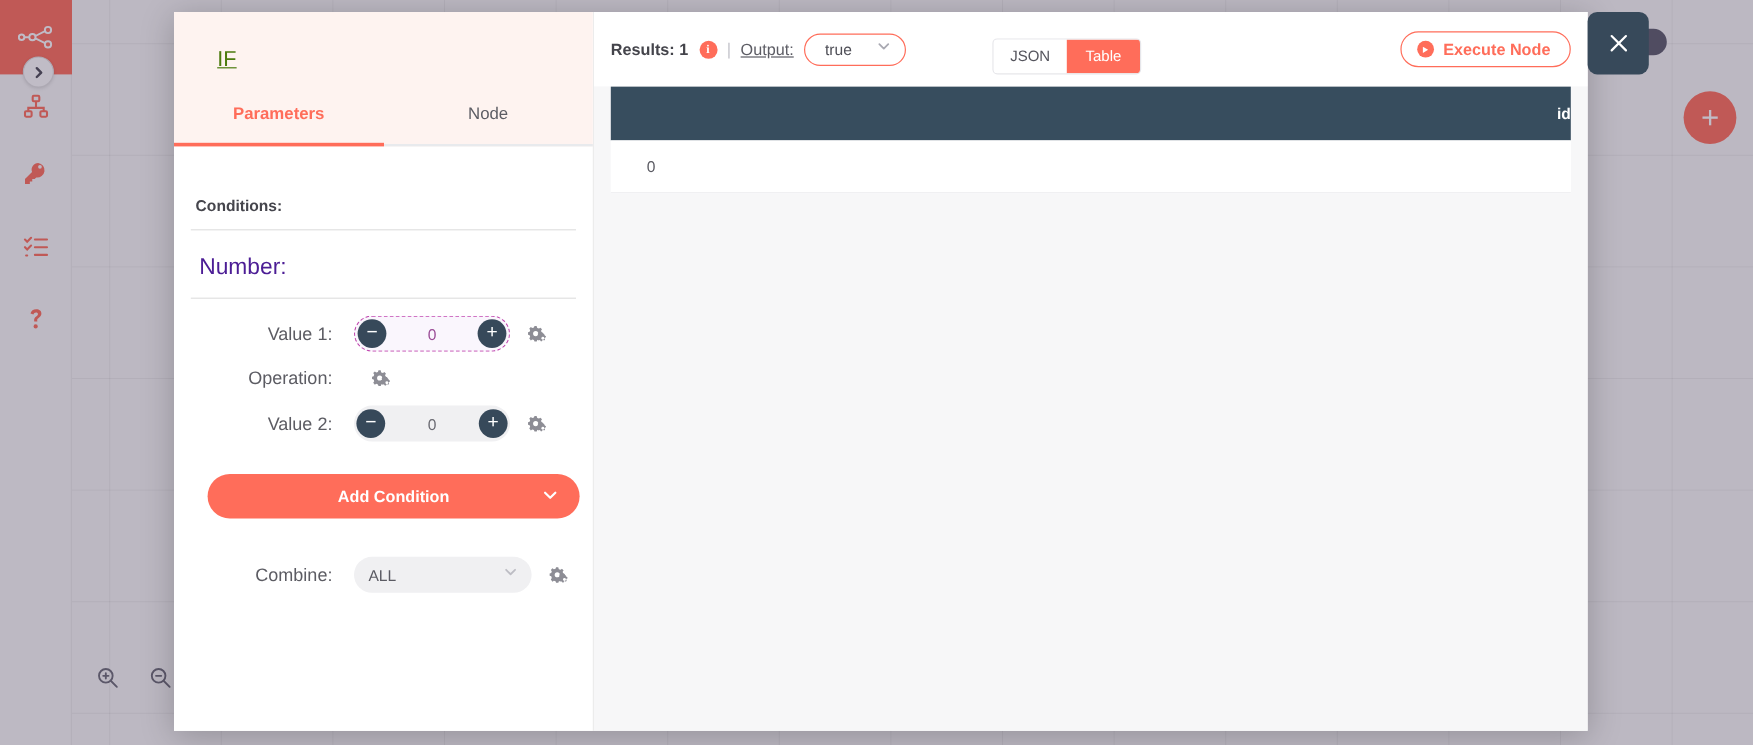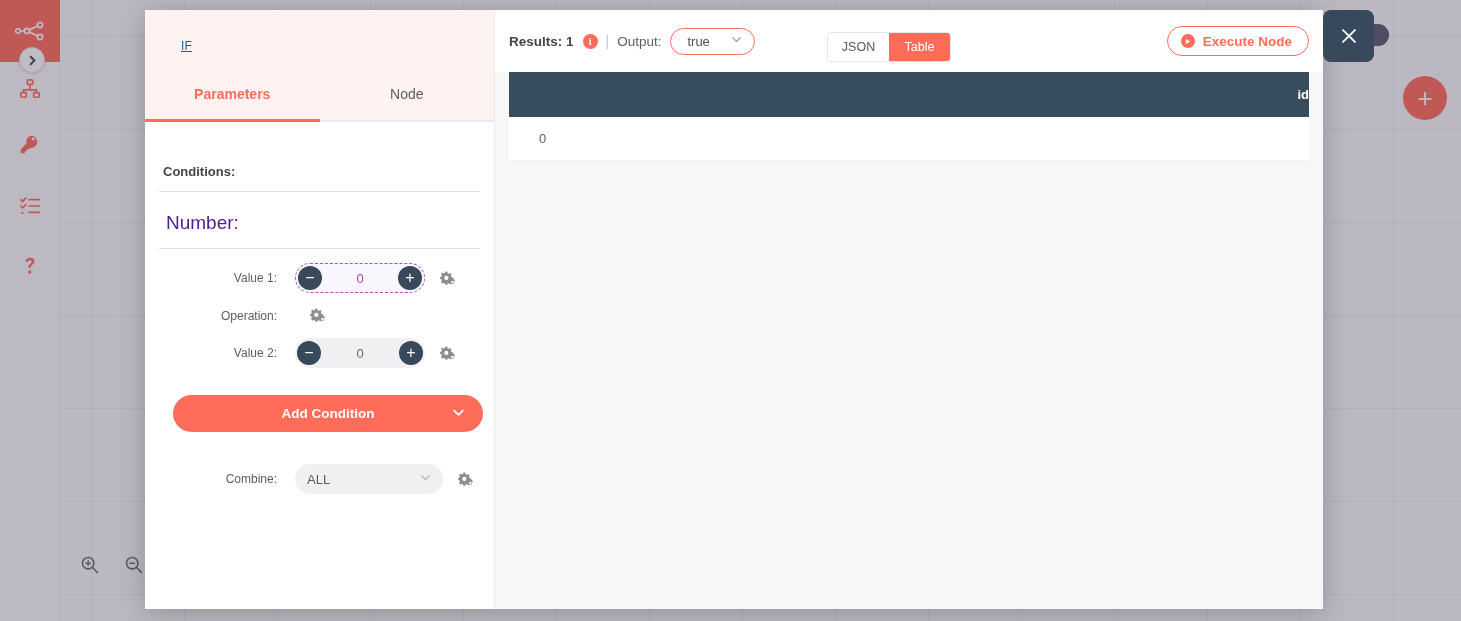--- a/index.html
+++ b/index.html
@@ -111,21 +111,21 @@
     position: relative;
     border-right: 1px solid #ececec;
   }
   .panel-head {
     background: #fef3f0;
     height: 112px;
     position: relative;
   }
   .node-title {
     position: absolute; left: 36px; top: 29px;
-    font-size: 12px; color: #0369a1;
+    font-size: 18px; color: #4d7c0f;
     letter-spacing: .1px;
     text-decoration: underline;
   }
   .tabs {
     position: absolute; left: 0; bottom: 0;
     width: 100%; height: 46px;
     display: flex;
   }
   .tab {
     flex: 1;
@@ -163,21 +163,21 @@
   .hr2 { margin-top: 14px; border-top: 1px solid #e0e0e0; }
 
   .row {
     display: flex; align-items: center;
     margin-top: 14px;
   }
   .row-label {
     width: 136px;
     text-align: right;
     padding-right: 18px;
-    font-size: 12px;
+    font-size: 15px;
     color: #5c5c63;
   }
   .row-ctrl { display: flex; align-items: center; }
 
   
   .stepper {
     width: 130px; height: 30px;
     border-radius: 18px;
     background: #f0f0f2;
     display: flex; align-items: center; justify-content: space-between;
@@ -266,21 +266,21 @@
   }
   .info-icon {
     margin-left: 9px;
     width: 15px; height: 15px; border-radius: 50%;
     background: #ff6d5a; color: #ffffff;
     font-size: 10px; font-weight: 700;
     display: flex; align-items: center; justify-content: center;
     font-family: "Liberation Serif", serif;
   }
   .sep { margin: 0 8px; color: #c5c5cc; font-size: 14px; }
-  .output-label { font-size: 13.5px; color: #5d5d65; margin-right: 9px; }
+  .output-label { font-size: 13.5px; color: #5d5d65; margin-right: 9px; text-decoration: underline; }
   .branch-select {
     height: 27px;
     border: 1px solid #ff6d5a;
     border-radius: 15px;
     background: #ffffff;
     display: flex; align-items: center;
     padding: 0 11px 0 16px;
     gap: 20px;
   }
   .branch-select .bv { font-size: 13px; color: #4f4f57; }

